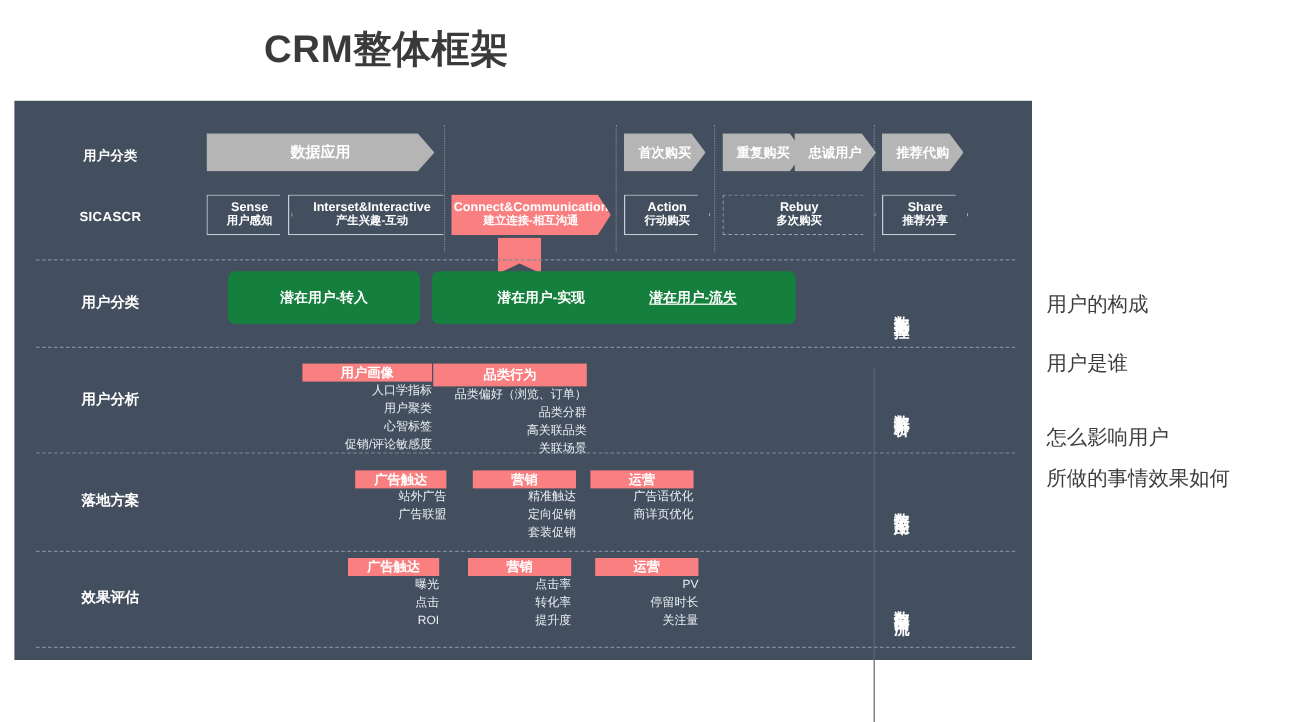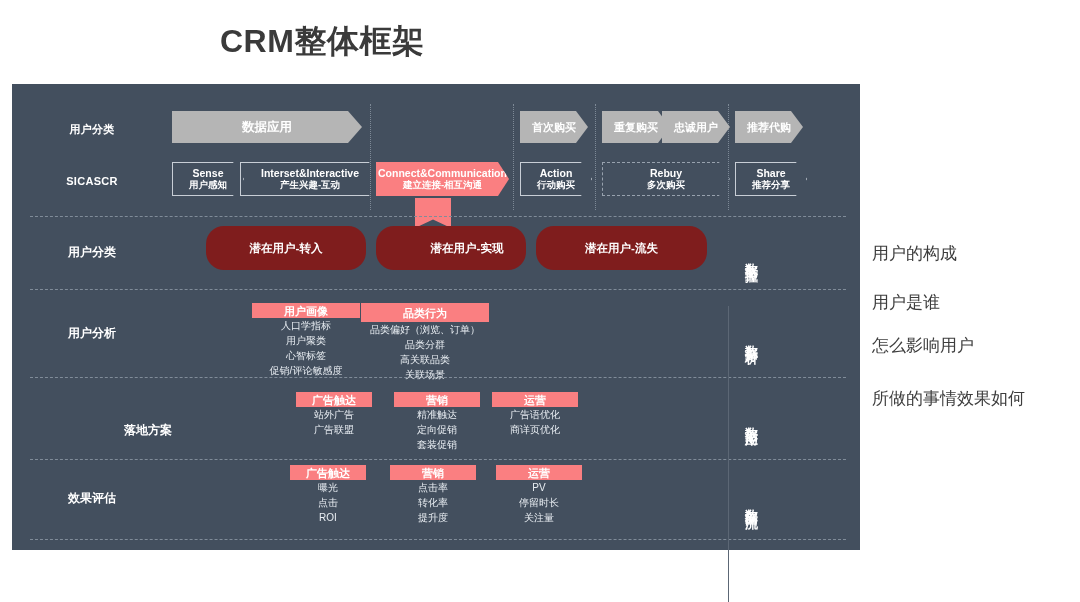--- a/index.html
+++ b/index.html
@@ -50,28 +50,27 @@
   .cl-stack{display:flex;flex-direction:column;align-items:center;justify-content:center;line-height:1.18;}
   .pyr-label{font-size:12.5px;font-weight:bold;}
   .pyr-label.sm{font-size:11px;}
   
   #connector{
     position:absolute;
     background:#fa7f81;
   }
   
   .pill{
-    position:absolute;background:#7f1d1d;border-radius:18px;
+    position:absolute;background:#15803d;border-radius:6px;
     display:flex;align-items:center;justify-content:center;
     color:#ffffff;font-size:11.5px;font-weight:bold;
     box-sizing:border-box;
-    margin-left:16px;
-  }
-  
-  .colgroup{position:absolute;display:flex;flex-direction:column;align-items:center;}
+  }
+  
+  .colgroup{position:absolute;display:flex;flex-direction:column;align-items:flex-end;}
   .colhead{
     background:#fa7f81;color:#ffffff;font-size:11px;font-weight:bold;
     text-align:center;line-height:14px;box-sizing:border-box;
     display:flex;align-items:center;justify-content:center;
   }
   .colitem{
     color:#e9eef3;font-size:10px;text-align:center;line-height:15px;
     white-space:nowrap;
   }
   
@@ -180,21 +179,21 @@
   <div id="vsep" style="left:716px;"></div>
 
   <div class="row-label" style="top:160px;">用户分类</div>
 
   <div class="pill" style="left:178px;top:142px;width:160px;height:44px;">
     <span>潜在用户-转入</span>
   </div>
   <div class="pill" style="left:348px;top:142px;width:150px;height:44px;padding-left:32px;">
     <span>潜在用户-实现</span>
   </div>
-  <div class="pill" style="left:508px;top:142px;width:171px;height:44px;">
+  <div class="pill" style="left:480px;top:142px;width:171px;height:44px;text-decoration:underline;">
     <span>潜在用户-流失</span>
   </div>
 
   <div class="vlabel" style="left:722px;top:142px;height:62px;">数据监控</div>
 
   <div class="row-label" style="top:241px;">用户分析</div>
 
   <div class="colgroup" style="left:240px;top:219px;width:108px;">
     <div class="colhead" style="width:108px;height:15px;">用户画像</div>
     <div class="colitem">人口学指标</div>
@@ -207,21 +206,21 @@
     <div class="colhead" style="width:128px;height:19px;">品类行为</div>
     <div class="colitem">品类偏好（浏览、订单）</div>
     <div class="colitem">品类分群</div>
     <div class="colitem">高关联品类</div>
     <div class="colitem">关联场景</div>
   </div>
 
 
   <div class="vlabel" style="left:722px;top:224px;height:62px;">数据分析</div>
 
-  <div class="row-label" style="top:338px;text-align:right;">落地方案</div>
+  <div class="row-label" style="top:325px;">落地方案</div>
 
   <div class="colgroup" style="left:284px;top:308px;width:76px;">
     <div class="colhead" style="width:76px;height:15px;">广告触达</div>
     <div class="colitem">站外广告</div>
     <div class="colitem">广告联盟</div>
   </div>
 
   <div class="colgroup" style="left:382px;top:308px;width:86px;">
     <div class="colhead" style="width:86px;height:15px;">营销</div>
     <div class="colitem">精准触达</div>
@@ -259,14 +258,14 @@
     <div class="colitem">停留时长</div>
     <div class="colitem">关注量</div>
   </div>
 
   <div class="vlabel" style="left:722px;top:388px;height:62px;">数据回流</div>
 
 </div>
 
 <div class="anno" style="top:242px;">用户的构成</div>
 <div class="anno" style="top:291px;">用户是谁</div>
-<div class="anno" style="top:334px;">怎么影响用户</div>
+<div class="anno" style="top:353px;">怎么影响用户</div>
 <div class="anno" style="top:387px;">所做的事情效果如何</div>
 
 </body></html>

